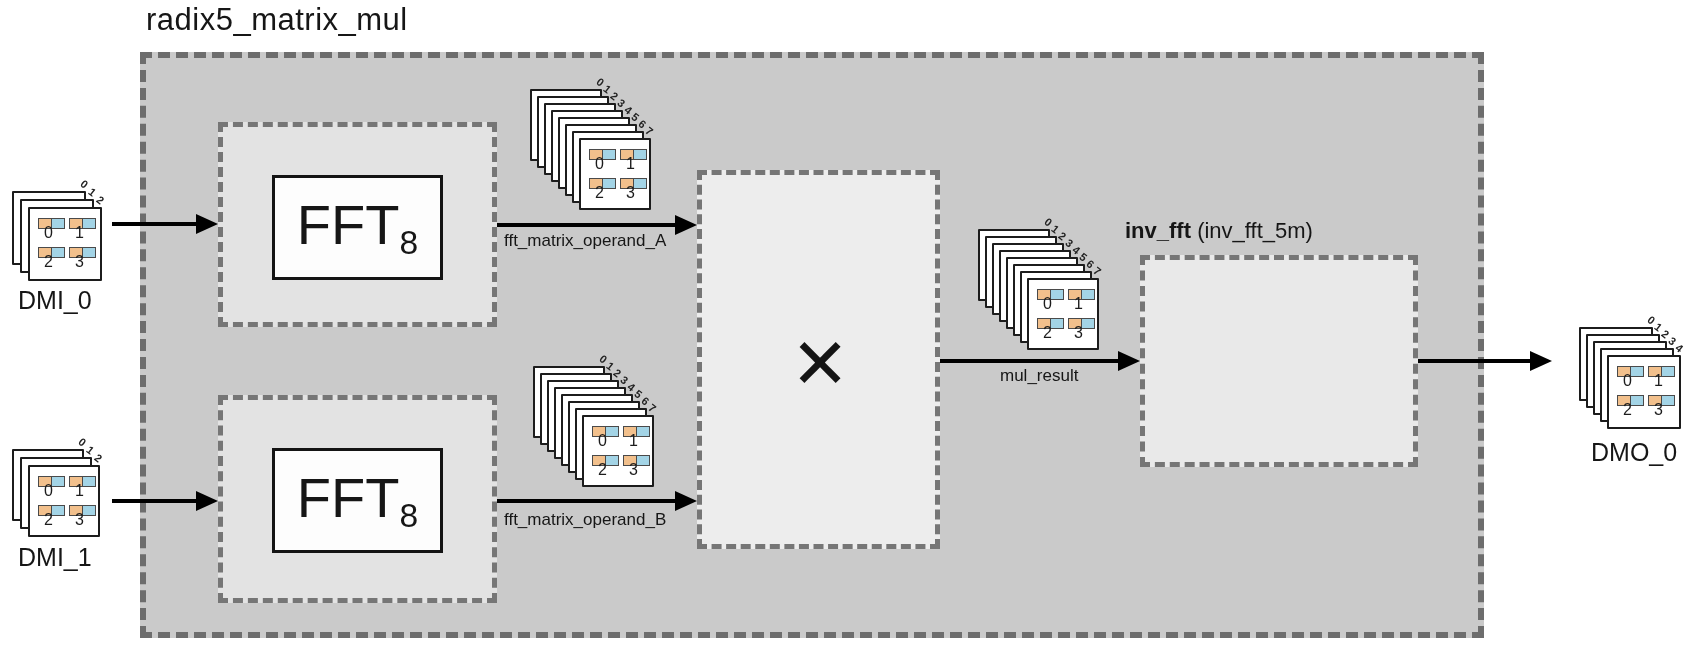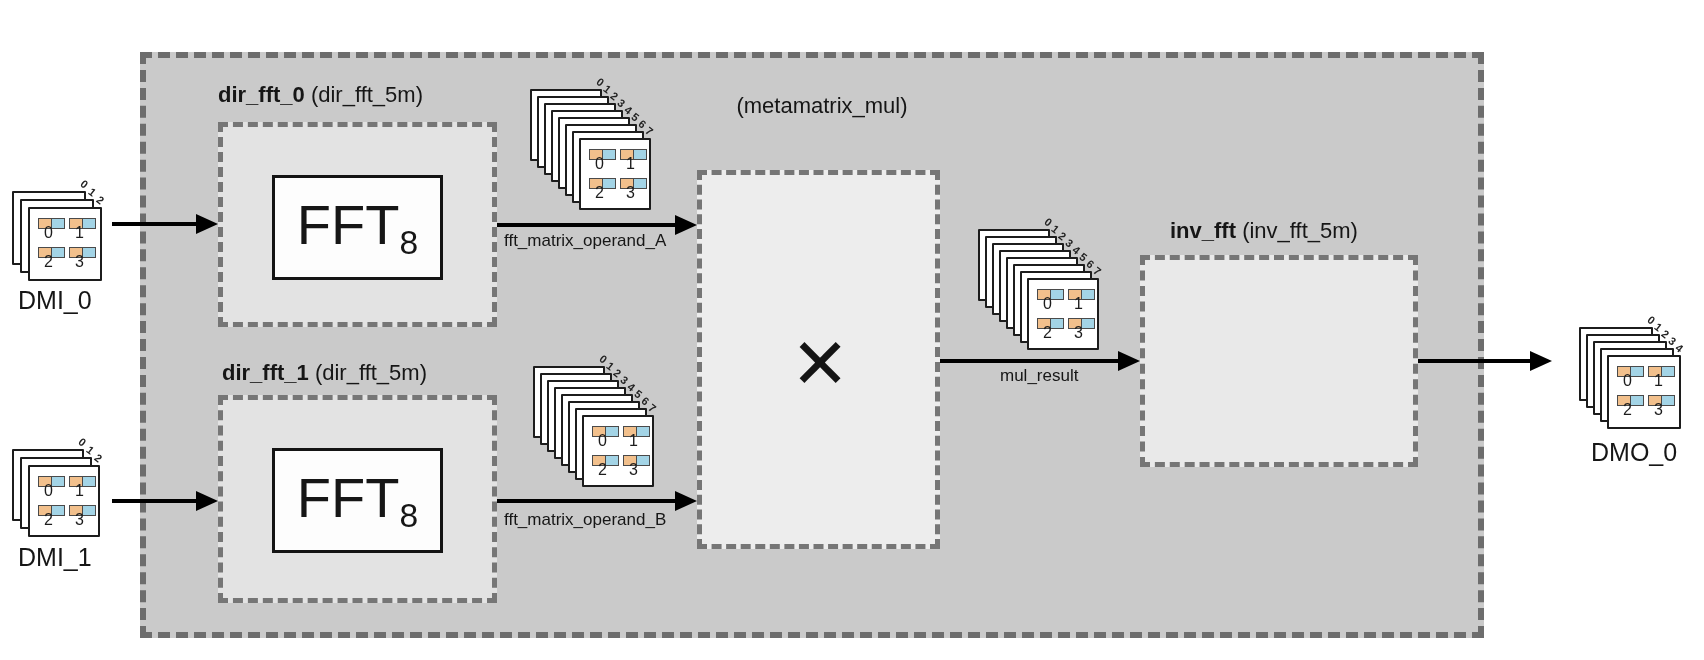--- a/index.html
+++ b/index.html
@@ -23,21 +23,21 @@
   #ifft-core{left:1193px;top:312px;width:174px;height:101px;font-size:50px;}
   .core .sub{font-size:0.6em;vertical-align:-0.3em;}
 
   
   #title{left:146px;top:2px;font-size:31px;letter-spacing:0.5px;}
   .block-label{font-size:22px;white-space:nowrap;}
   .block-label .inst{font-weight:bold;}
   #label-dirfft0{left:218px;top:82px;}
   #label-dirfft1{left:222px;top:360px;}
   #label-meta{left:672px;top:92px;width:300px;text-align:center;line-height:1.3;}
-  #label-invfft{left:1170px;top:218px;}
+  #label-invfft{left:1125px;top:218px;}
   .wire-label{font-size:17px;white-space:nowrap;}
   #lbl-opA{left:504px;top:231px;}
   #lbl-opB{left:504px;top:510px;}
   #lbl-mulres{left:1000px;top:366px;}
   .port-label{font-size:25px;white-space:nowrap;}
   #lbl-dmi0{left:18px;top:286px;}
   #lbl-dmi1{left:18px;top:543px;}
   #lbl-dmo0{left:1591px;top:438px;}
 
   
@@ -58,43 +58,35 @@
   .bar{display:flex;height:11px;border:1px solid #4a4a4a;box-sizing:border-box;}
   .quad .cl{flex:1;background:var(--cell-left,#f2c08c);}
   .quad .cr{flex:1;background:var(--cell-right,#a3d4e6);border-left:1px solid #4a4a4a;}
   .quad .qd{display:block;font-size:16px;line-height:1;margin:-4px 0 0 6px;color:#1c1c1c;}
 </style>
 </head>
 <body>
 
 <div id="canvas">
 
+  <div class="abs" id="title">radix5_matrix_mul</div>
 
   <div class="abs" id="outer-box"></div>
 
-  <div class="abs block-label" id="label-dirfft0">
-    <span class="inst">dir_fft_0</span>
-    <span class="mod">(dir_fft_5m)</span>
-  </div>
   <div class="abs subbox" id="dirfft0-box"></div>
   <div class="abs core" id="fft0-core">
     <span><span>FFT</span><span class="sub">8</span></span>
   </div>
 
-  <div class="abs block-label" id="label-dirfft1">
-    <span class="inst">dir_fft_1</span>
-    <span class="mod">(dir_fft_5m)</span>
-  </div>
   <div class="abs subbox" id="dirfft1-box"></div>
   <div class="abs core" id="fft1-core">
     <span><span>FFT</span><span class="sub">8</span></span>
   </div>
 
   <div class="abs block-label" id="label-meta">
-    <div class="mod">(metamatrix_mul)</div>
   </div>
   <div class="abs subbox" id="meta-box"></div>
   <div class="abs" id="meta-symbol">✕</div>
 
   <div class="abs block-label" id="label-invfft">
     <span class="inst">inv_fft</span>
     <span class="mod">(inv_fft_5m)</span>
   </div>
   <div class="abs subbox" id="invfft-box"></div>
 

